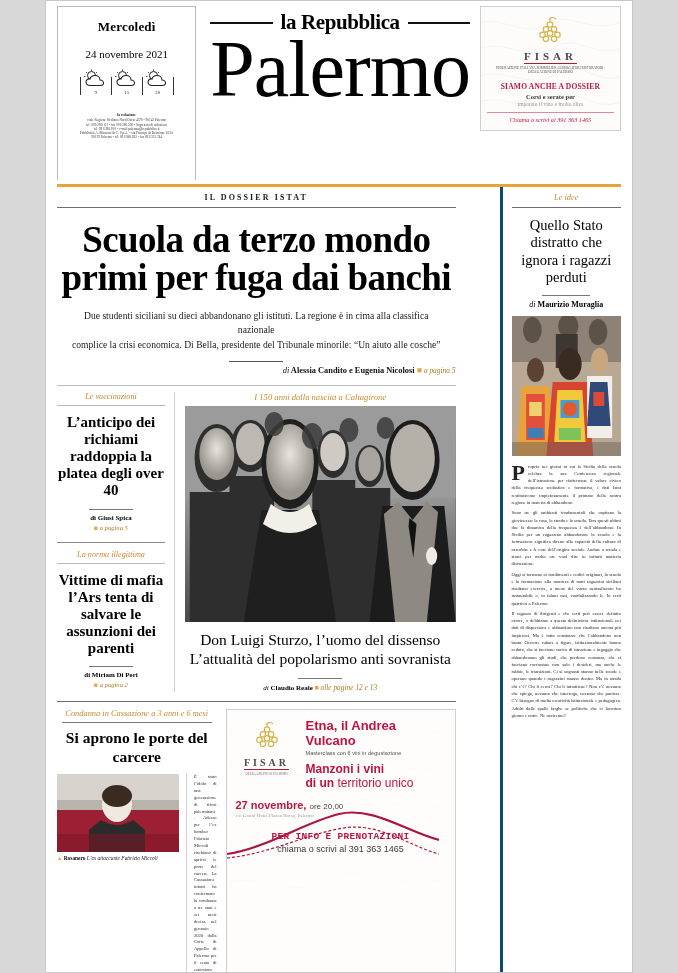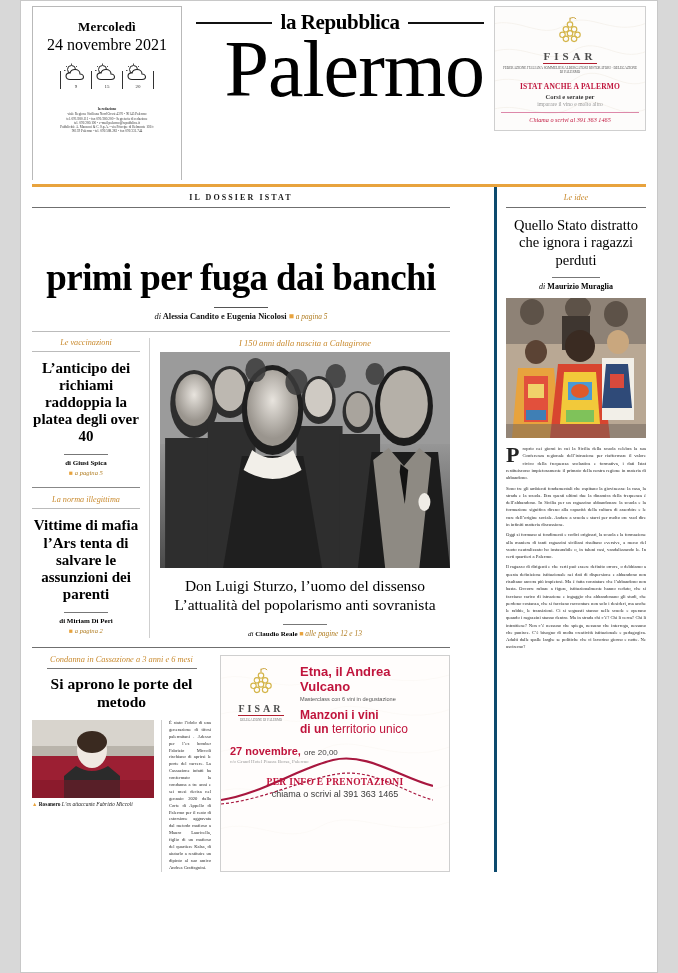--- a/index.html
+++ b/index.html
@@ -1,29 +1,29 @@
 <!DOCTYPE html>
 <html><head>
 <meta charset="utf-8">
 <title>la Repubblica Palermo</title>
 <style>
   html,body{margin:0;padding:0;background:#d8d8d8;}
   body{font-family:"Liberation Serif",serif;}
   .page{
-    position:relative;width:638px;height:973px;background:#ffffff;
+    position:relative;width:588px;height:973px;background:#ffffff;
     margin:0 auto;overflow:hidden;box-sizing:border-box;
   }
 
   
   .masthead{position:relative;height:180px;padding:6px 12px 0 12px;box-sizing:border-box;}
   .mast-grid{display:flex;height:100%;}
   .mast-left{width:150px;border:1px solid #b9b9b9;border-bottom:none;box-sizing:border-box;
     display:flex;flex-direction:column;align-items:center;padding-top:12px;}
   .mast-date-day{font-weight:bold;font-size:13px;letter-spacing:.2px;}
-  .mast-date-full{font-size:16px;margin-top:1px;}
+  .mast-date-full{font-size:11px;margin-top:13px;}
   .weather{display:flex;align-items:flex-end;gap:2px;margin-top:9px;}
   .wsep{width:1px;height:18px;background:#333;}
   .wcell{display:flex;flex-direction:column;align-items:center;}
   .wicon{width:26px;height:20px;}
   .wtemp{font-size:5px;color:#333;margin-top:1px;}
   .colophon{margin-top:18px;width:130px;text-align:center;line-height:1.25;}
   .colophon .co-t{font-size:3.6px;font-weight:bold;color:#222;display:block;margin-bottom:1px;}
   .colophon .co-l{font-size:3.4px;color:#3a3a3a;display:block;}
 
   .mast-center{flex:1;position:relative;padding-left:14px;}
@@ -55,21 +55,21 @@
   .col-main{flex:1;padding-right:8px;}
   .col-right{width:152px;border-left:3px solid #0c4a6e;padding-left:9px;box-sizing:border-box;}
 
   .kicker{text-align:center;font-size:8px;font-weight:bold;letter-spacing:2.1px;
     color:#1a1a1a;padding:6px 0 5px;border-bottom:1.5px solid #6f6f6f;}
 
   .lead-h1{font-size:37px;line-height:1.04;text-align:center;font-weight:bold;
     margin:13px 0 0;letter-spacing:-.6px;color:#000;}
   .lead-sub{font-size:9.6px;line-height:1.5;text-align:center;margin:11px 10px 0;color:#1b1b1b;}
   .byline-sep{width:54px;height:1px;background:#555;margin:9px auto 4px;}
-  .byline{text-align:center;font-size:8.4px;font-weight:bold;color:#111;}
+  .byline{text-align:right;font-size:8.4px;font-weight:bold;color:#111;}
   .byline .di{font-style:italic;font-weight:normal;}
   .page-ref{color:#b07c20;font-style:italic;font-weight:normal;font-size:7.4px;}
   .bullet{color:#e8a33d;}
 
   
   .band2{display:flex;margin-top:10px;border-top:1px solid #bbb;padding-top:6px;}
   .rail{width:118px;padding-right:9px;box-sizing:border-box;border-right:1px solid #cfcfcf;}
   .rail-label{color:#c98a2e;font-style:italic;font-size:8.2px;text-align:center;
     padding-bottom:4px;border-bottom:1px solid #bbb;}
   .rail-h{font-size:15px;line-height:1.14;font-weight:bold;text-align:center;margin:8px 0 0;}
@@ -112,21 +112,21 @@
   .adb-h2{color:#555;font-size:5.6px;font-family:"Liberation Sans",sans-serif;margin-top:2px;}
   .adb-h3{color:#c0143c;font-weight:bold;font-size:12px;
     font-family:"Liberation Sans",sans-serif;margin-top:6px;line-height:1.18;}
   .adb-h3 .thin{font-weight:normal;}
   .adb-date{color:#c0143c;font-weight:bold;font-size:11px;
     font-family:"Liberation Sans",sans-serif;margin-top:9px;}
   .adb-date .ora{font-size:8px;color:#444;font-weight:normal;}
   .adb-place{font-size:5px;color:#9b9b9b;line-height:1.4;margin-top:1px;}
   .adb-foot{text-align:center;margin-top:12px;position:relative;}
   .adb-info{color:#c0143c;font-weight:bold;font-size:9.5px;
-    font-family:Liberation Serif, serif;letter-spacing:.3px;}
+    font-family:Liberation Mono, monospace;letter-spacing:.3px;}
   .adb-phone{color:#3a3a3a;font-size:9px;font-family:"Liberation Sans",sans-serif;margin-top:2px;}
   .adb-curve{position:absolute;left:0;right:0;top:96px;height:60px;}
 
   
   .right-label{color:#c98a2e;font-style:italic;font-size:8.4px;text-align:center;
     padding:6px 0 5px;border-bottom:1.4px solid #6f6f6f;}
   .right-h{font-size:14.5px;line-height:1.2;text-align:center;margin-top:9px;font-weight:normal;}
   .right-byline{text-align:center;margin-top:8px;}
   .right-byline .rb-sep{width:48px;height:1px;background:#777;margin:0 auto 4px;}
   .right-byline .rb-a{font-size:8px;font-weight:bold;}
@@ -237,43 +237,47 @@
                 <circle cx="20" cy="27" r="4"></circle>
                 <circle cx="9" cy="29" r="4"></circle>
                   <circle cx="31" cy="29" r="4"></circle>
                 <circle cx="14" cy="35" r="4"></circle>
                   <circle cx="26" cy="35" r="4"></circle>
               </g>
             </svg>
             <div class="fisar-word">FISAR</div>
             <div class="fisar-sub">FEDERAZIONE ITALIANA SOMMELIER ALBERGATORI RISTORATORI · DELEGAZIONE DI PALERMO</div>
           </div>
-          <div class="ad-red">ISTAT ANCHE A PALERMO</div>
+          <div class="ad-red">SIAMO ANCHE A DOSSIER</div>
           <div class="ad-dark">Corsi e serate per</div>
           <div class="ad-grey">imparare il vino e molto altro</div>
           <div class="ad-pink">Chiama o scrivi al 391 363 1465</div>
         </div>
       </div>
 
     </div>
   </div>
 
   <div class="orange-rule"></div>
 
   <div class="body-wrap">
 
     <div class="col-main">
 
       <div class="kicker">IL DOSSIER ISTAT</div>
 
       <h1 class="lead-h1">
-        <br>
+        <span>Scuola da terzo mondo</span><br>
         <span>primi per fuga dai banchi</span>
       </h1>
 
+      <div class="lead-sub">
+        <span>Due studenti siciliani su dieci abbandonano gli istituti. La regione è in cima alla classifica nazionale</span><br>
+        <span>complice la crisi economica. Di Bella, presidente del Tribunale minorile: “Un aiuto alle cosche”</span>
+      </div>
 
       <div class="byline-sep"></div>
       <div class="byline">
         <span class="di">di</span>
         <span>Alessia Candito e Eugenia Nicolosi</span>
         <span class="bullet">■</span>
         <span class="page-ref">a pagina 5</span>
       </div>
 
       <div class="band2">
@@ -375,21 +379,21 @@
             </div>
           </div>
         </div>
       </div>
 
       <div class="band3">
         <div class="miccoli">
           <div class="miccoli-label">Condanna in Cassazione a 3 anni e 6 mesi</div>
           <div class="miccoli-sep"></div>
           <div class="miccoli-h">
-            <span>Si aprono le porte del metodo</span><br>
+            <span>Si aprono le porte del carcere</span><br>
           </div>
 
           <div class="miccoli-body">
             <div class="miccoli-photo-wrap">
               <svg class="miccoli-photo" viewBox="0 0 122 78" preserveAspectRatio="none">
                 <rect width="122" height="78" fill="#8e1f2e"></rect>
                 <rect x="0" y="0" width="122" height="26" fill="#d8d4cd"></rect>
                 <rect x="0" y="26" width="122" height="10" fill="#b9b4ab"></rect>
                 <path d="M0 36 h122 v42 h-122 z" fill="#9c1f33"></path>
                 <g fill="#f0e9e2">

